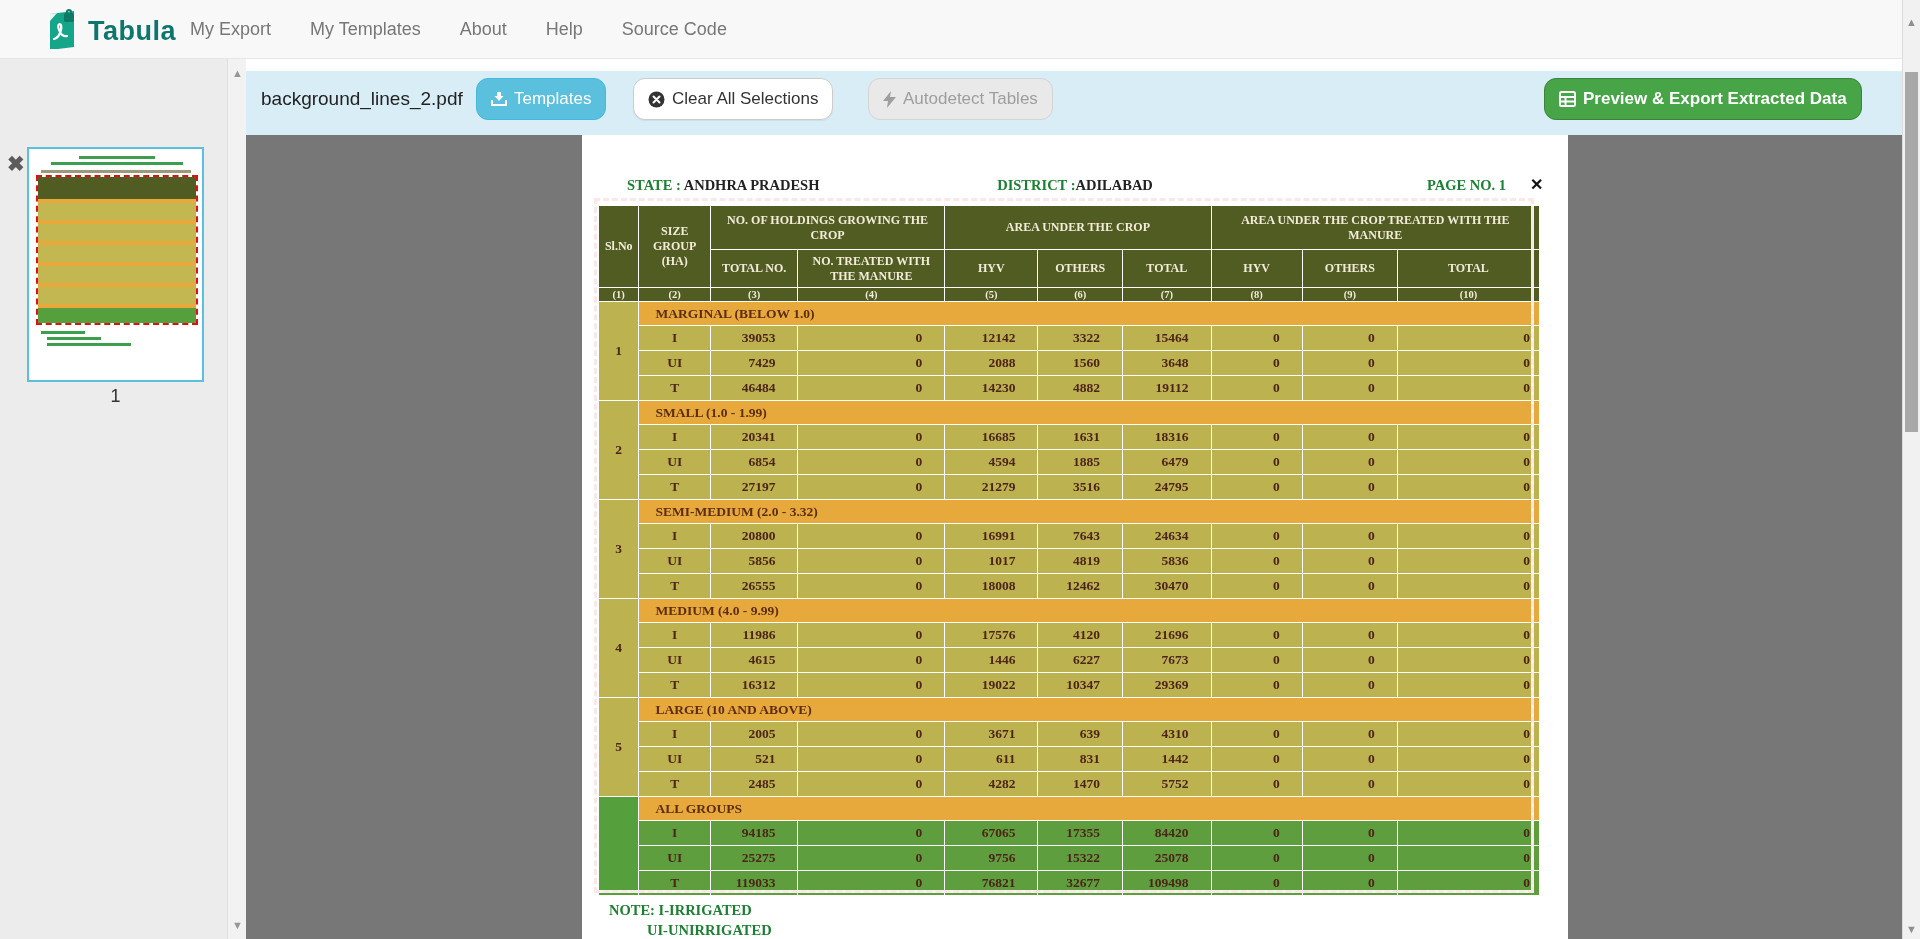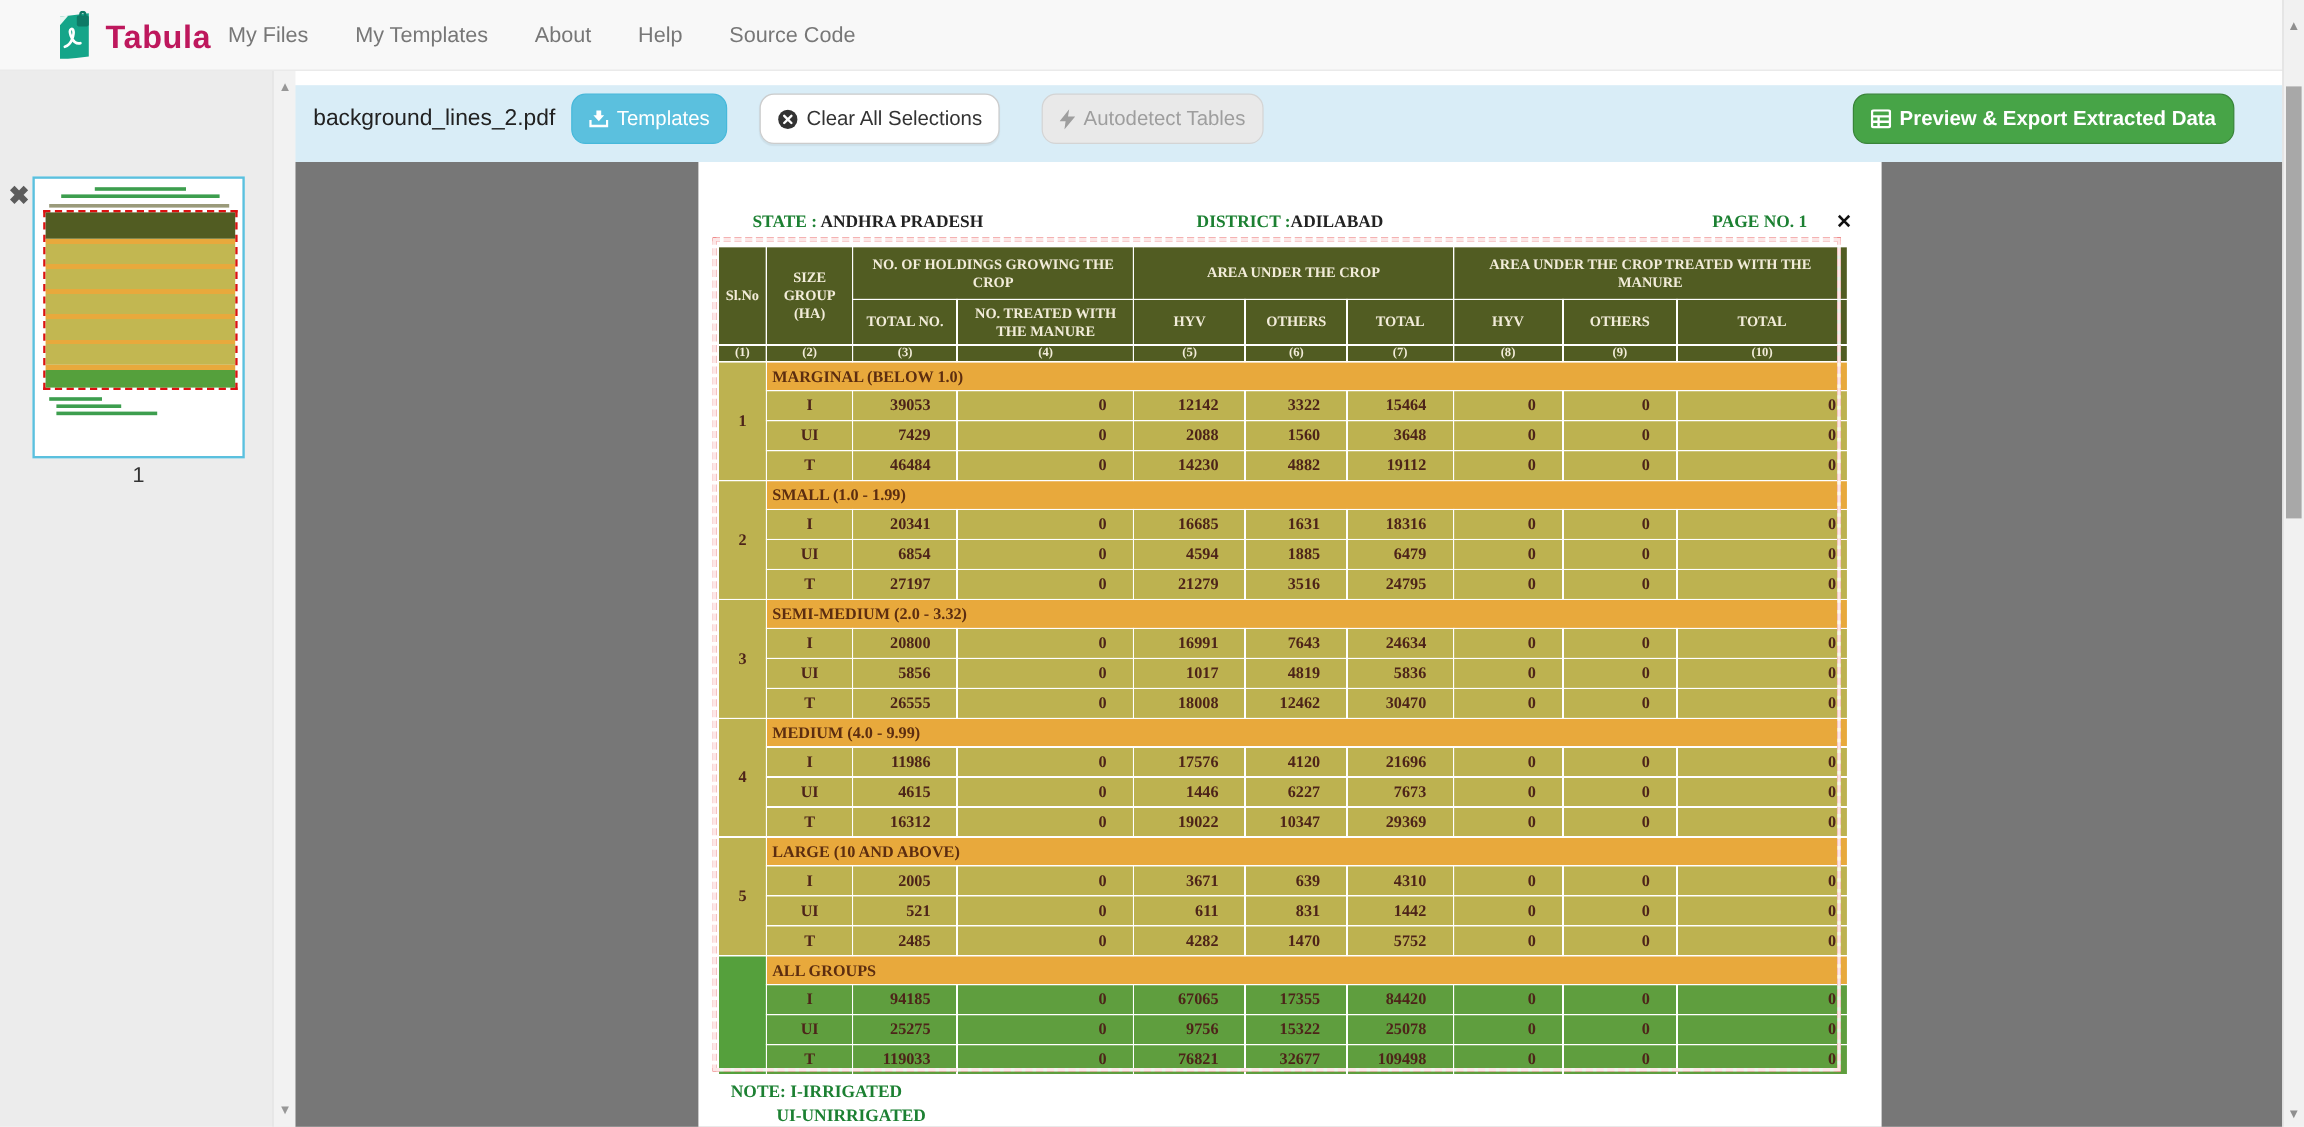--- a/index.html
+++ b/index.html
@@ -1,21 +1,21 @@
 <!DOCTYPE html>
 <html><head>
 <meta charset="utf-8">
 <style>
   * { margin:0; padding:0; box-sizing:border-box; }
   html,body { width:1920px; height:939px; overflow:hidden; font-family:"Liberation Sans",sans-serif; background:#fff; }
 
   
   #navbar { position:absolute; left:0; top:0; width:1920px; height:59px; background:#f8f8f8; border-bottom:1px solid #e7e7e7; z-index:30; }
   .brand-wrap { position:absolute; left:44px; top:9px; display:flex; align-items:center; gap:10px; }
-  .brand-title { font-size:27px; font-weight:bold; color:#be185d; letter-spacing:0.5px; }
+  .brand-title { font-size:27px; font-weight:bold; color:#0f766e; letter-spacing:0.5px; }
   #nav-links { position:absolute; left:190px; top:0; height:59px; display:flex; align-items:center; gap:39px; }
   .nav-link { font-size:18px; color:#777; cursor:pointer; white-space:nowrap; }
   #support-link { position:absolute; right:96px; top:0; height:59px; display:flex; align-items:center; font-size:18px; color:#888; }
 
   
   #sidebar { position:absolute; left:0; top:59px; width:246px; height:880px; background:#ececec; z-index:10; }
   #sidebar-scroll { position:absolute; right:0; top:0; width:19px; height:880px; background:#f2f2f2; border-left:1px solid #e0e0e0; }
   .scroll-arrow { position:absolute; left:0; width:19px; height:16px; color:#979797; font-size:11px; line-height:16px; text-align:center; }
   #thumb-close { position:absolute; left:7px; top:95px; font-size:21px; font-weight:bold; color:#5c5c5c; cursor:pointer; line-height:20px; }
   #thumbnail { position:absolute; left:27px; top:88px; width:177px; height:235px; background:#fff; border:2px solid #5bc0de; cursor:pointer; }
@@ -60,21 +60,21 @@
   
   #data-table { position:absolute; left:16px; top:70px; width:942px; border-collapse:collapse; table-layout:fixed; }
   #data-table th, #data-table td { font-family:"Liberation Serif",serif; font-weight:bold; overflow:hidden; }
   thead th { background:#515c22; color:#f2ecd9; font-size:12px; border:1px solid rgba(255,255,255,.85); text-align:center; line-height:1.25; padding:2px 3px; }
   thead tr.numrow th { font-size:10.5px; height:14px; padding:0; }
   thead tr:first-child th { height:44px; }
   thead tr:nth-child(2) th { height:38px; }
   tbody td { font-size:13.5px; color:#4d2419; border:1px solid rgba(255,255,255,.35); }
   tbody tr { height:25px; }
   tr.section-row { height:24px; }
-  td.section-label { background:#e8a93c; color:#5c2d10; padding-left:4px; font-size:13.5px; }
+  td.section-label { background:#e8a93c; color:#5c2d10; padding-left:16px; font-size:13.5px; }
   td.slno-cell { background:#bdb250; text-align:center; }
   td.data-cell { background:#bdb250; text-align:right; padding-right:22px; }
   td.row-label { background:#bdb250; text-align:center; }
   td.last-col { padding-right:9px; }
   tr.green-sec td.data-cell, tr.green-sec td.row-label { background:#5f9e3e; }
   td.slno-green { background:#55a03c; }
 
   
   #selection { position:absolute; left:12px; top:63px; width:940px; height:695px; border:3px dashed #dd1111; cursor:move; z-index:5; }
   #selection::before { content:""; position:absolute; inset:-3px; border:3px solid rgba(255,255,255,.9); z-index:-1; }
@@ -98,21 +98,21 @@
         <polygon points="6,5 30,2 30,38 6,41" fill="#15a589"></polygon>
         <polygon points="6,5 13,4 6,12" fill="#e9f7f3"></polygon>
         <rect x="20" y="4" width="10" height="9" rx="1.5" fill="#0e7a66"></rect>
         <rect x="23" y="1" width="4" height="5" rx="2" fill="none" stroke="#0e7a66" stroke-width="2"></rect>
         <path d="M10 30 q4 -1 6 -6 q2 -5 1 -8 q-1 -2 -2.5 0 q-1 2 1.5 7 q2.5 5 7 4" fill="none" stroke="#ffffff" stroke-width="2.2" stroke-linecap="round"></path>
       </svg>
     </span>
     <span class="brand-title">Tabula</span>
   </div>
   <div id="nav-links">
-      <span class="nav-link">My Files</span>
+      <span class="nav-link">My Export</span>
       <span class="nav-link">My Templates</span>
       <span class="nav-link">About</span>
       <span class="nav-link">Help</span>
       <span class="nav-link">Source Code</span>
     </div>
 </div>
 
 <div id="sidebar">
   <div id="thumb-close">✖</div>
   <div id="thumbnail">

